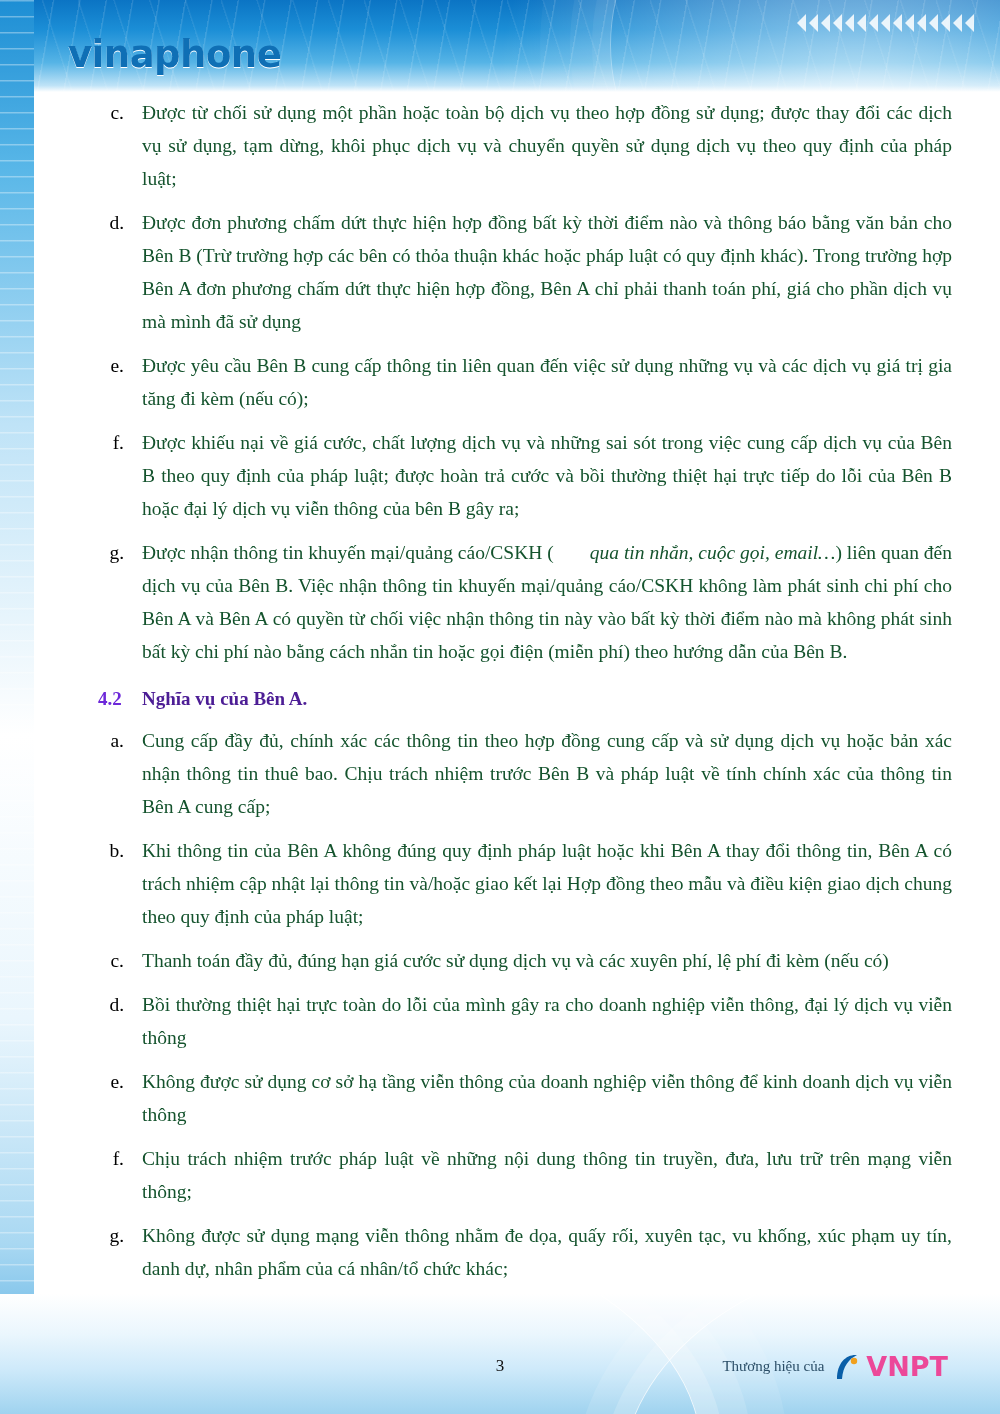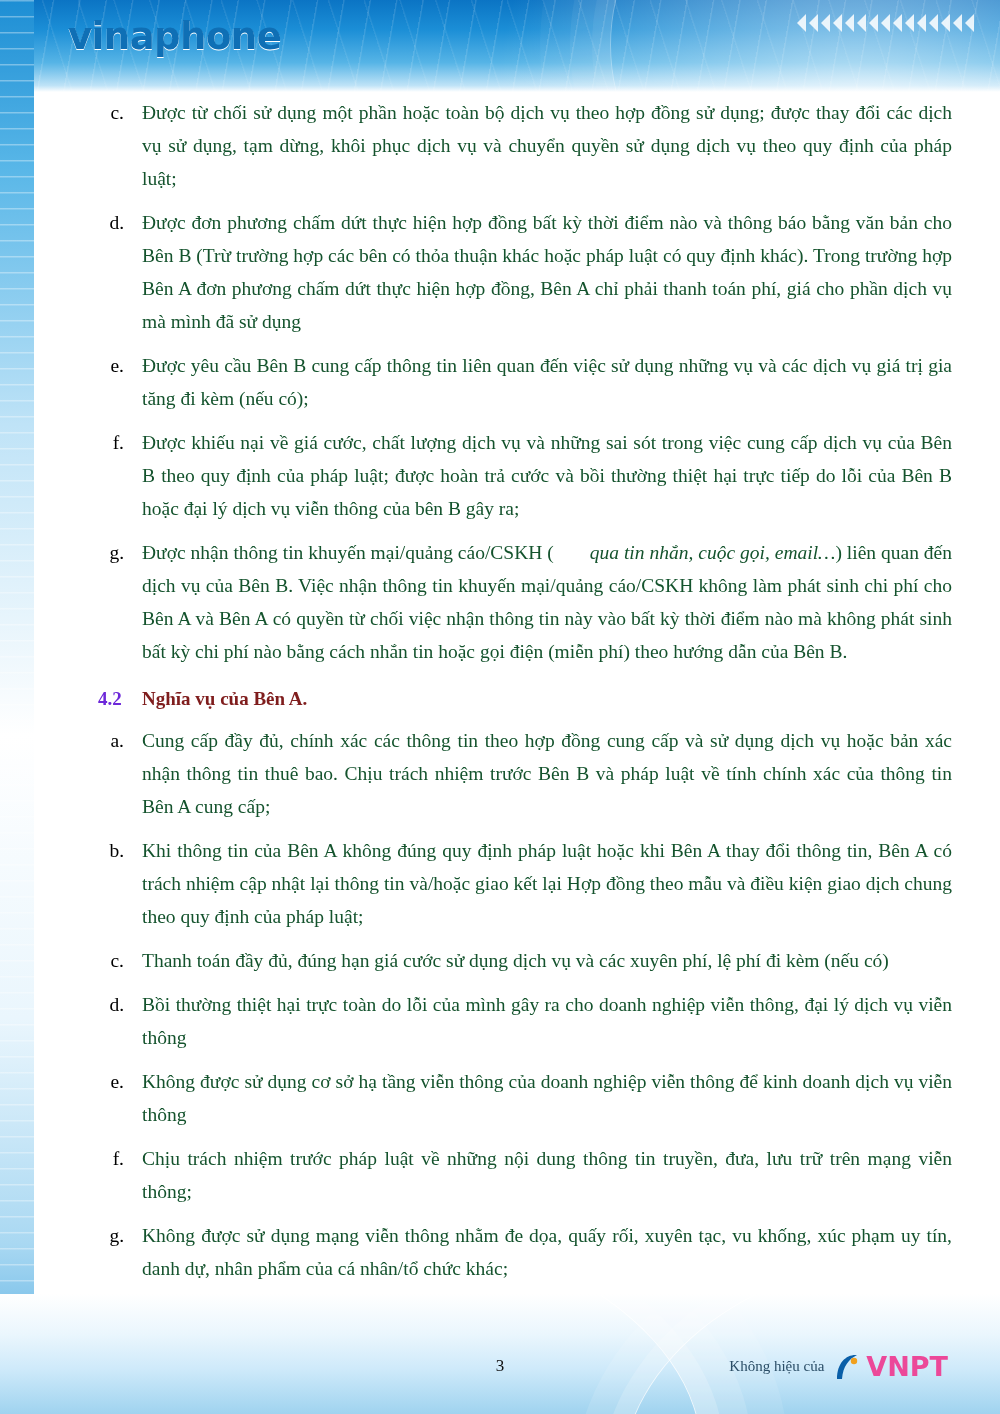--- a/index.html
+++ b/index.html
@@ -63,21 +63,21 @@
   .chev {
     width: 0; height: 0;
     border-top: 9px solid transparent;
     border-bottom: 9px solid transparent;
     border-right: 9px solid rgba(255,255,255,0.85);
   }
 
   
   .logo {
     position: absolute;
-    left: 68px; top: 15px;
+    left: 68px; top: 33px;
     font-family: "DejaVu Sans", sans-serif;
     font-size: 37px;
     font-weight: bold;
     letter-spacing: -0.5px;
     color: #0f6fb5;
     text-shadow: 0 1px 0 #ffffff;
   }
 
   
   .left-strip {
@@ -207,21 +207,21 @@
     padding-right: 12px;
     text-align: left;
     padding-left: 8px;
     font-size: 19px;
     font-weight: bold;
     color: #6d28d9;
   }
   .section-heading .title {
     font-size: 19px;
     font-weight: bold;
-    color: #7f1d1d;
+    color: #4c1d95;
   }
 </style>
 </head>
 <body>
 
 <div class="page">
 
   <div class="header-band">
     <div class="header-arcs"></div>
     <div class="chevrons">
@@ -318,21 +318,21 @@
 
   </div>
 
   <div class="footer-band">
     <div class="footer-arcs-right"></div>
   </div>
 
   <div class="page-number">3</div>
 
   <div class="brand-footer">
-    <span class="tagline">Không hiệu của</span>
+    <span class="tagline">Thương hiệu của</span>
     <span class="vnpt-mark">
       <span class="vnpt-swoosh">
         <svg width="26" height="30" viewBox="0 0 26 30">
           <path d="M3 27 C3 10, 13 2, 23 3 C15 7, 9 14, 8 27 Z" fill="#0a5fa8"></path>
           <circle cx="20" cy="9" r="3.2" fill="#f0a01e"></circle>
         </svg>
       </span>
       <span class="vnpt-text">VNPT</span>
     </span>
   </div>

